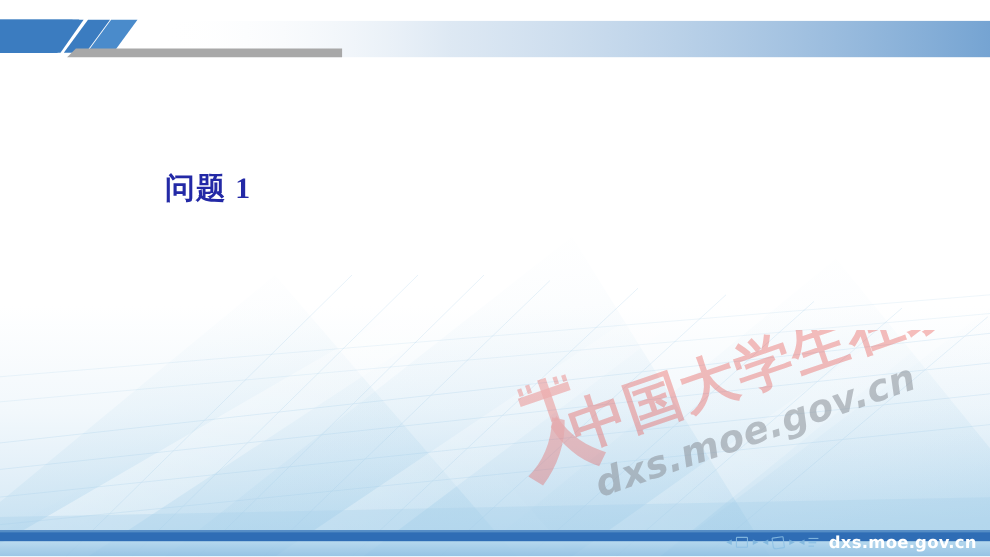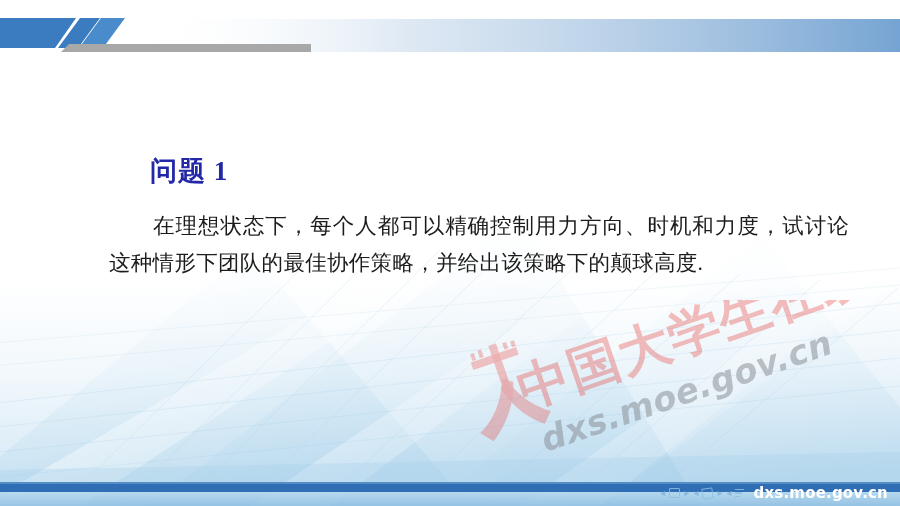--- a/index.html
+++ b/index.html
@@ -262,21 +262,20 @@
     <polygon points="80,18 100,18 78,48 58,48" fill="#3b7cc0"></polygon>
 
     <polygon points="101,18 125,18 103,48 79,48" fill="#4a8bcb"></polygon>
 
     <polygon points="69,44 311,44 311,52 61,52" fill="#a8a8a8"></polygon>
   </svg>
 
   <div class="content">
     <div class="slide-title">问题 1</div>
 
-    <div class="body-text">在理想状态下，每个人都可以精确控制用力方向、时机和力度，试讨论这种情形下团队的最佳协作策略，并给出该策略下的颠球高度.</div>
   </div>
 
   <div class="footer-nav">
     <span class="nav-ico">◂</span>
     <span class="nav-ico box"></span>
     <span class="nav-ico">▸</span>
     <span class="nav-ico">◂</span>
     <span class="nav-ico pent"></span>
     <span class="nav-ico">▸</span>
     <span class="nav-ico">◂</span>

